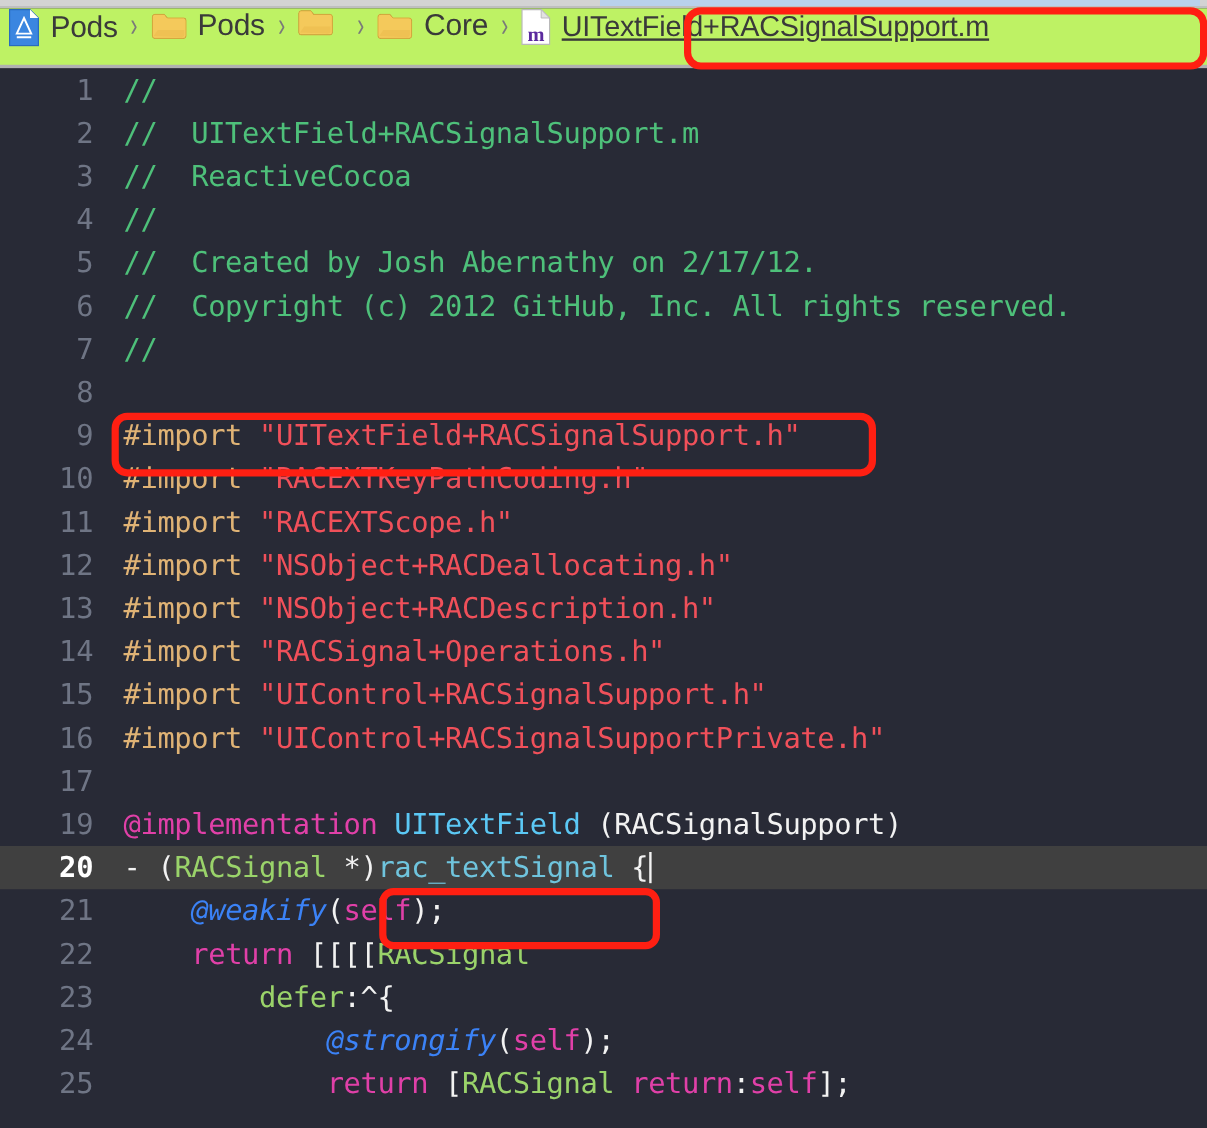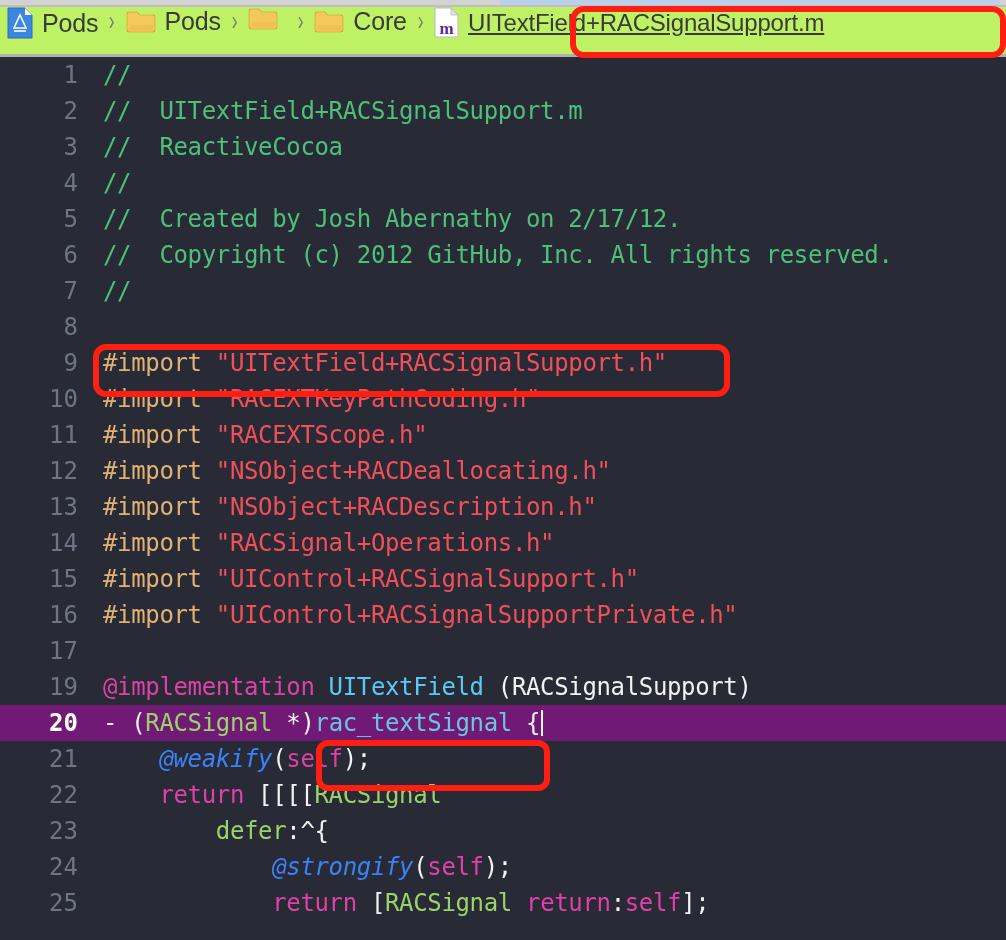--- a/index.html
+++ b/index.html
@@ -139,21 +139,21 @@
   }
   .code-line {
     position: relative;
     height: 36px;
     line-height: 36px;
     white-space: pre;
     font-family: "DejaVu Sans Mono", monospace;
     font-size: 24px;
   }
   .code-line.active {
-    background: #701a75;
+    background: #404040;
   }
   .gutter {
     position: absolute;
     left: 0; top: 0;
     width: 78px;
     text-align: right;
     color: #6f7585;
     font-size: 24px;
     font-family: "DejaVu Sans Mono", monospace;
   }

